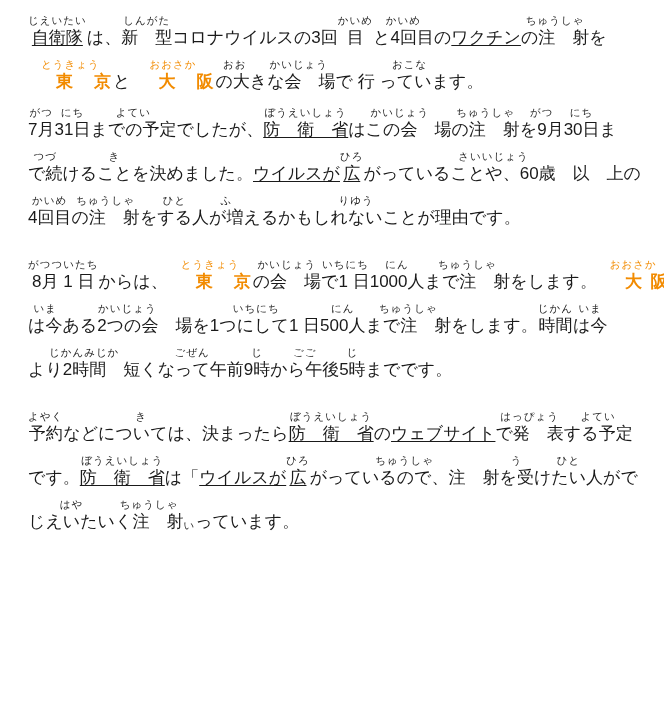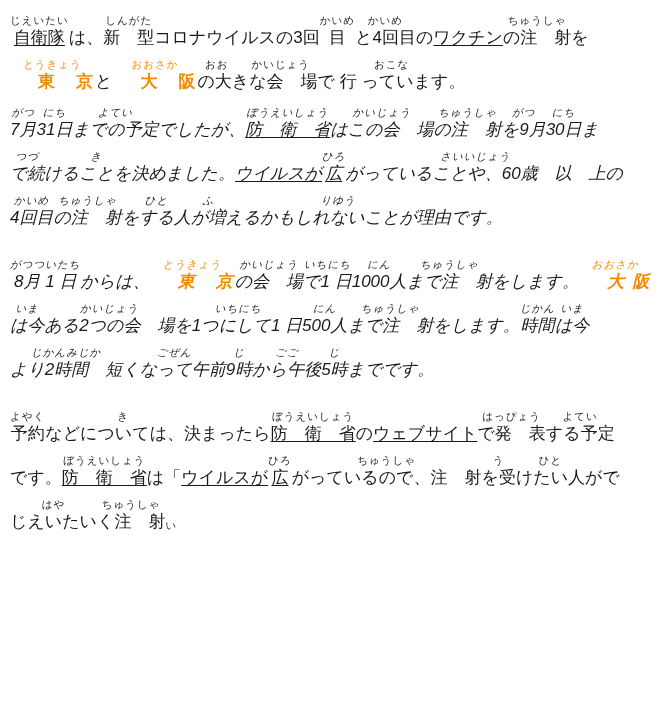--- a/index.html
+++ b/index.html
@@ -10,28 +10,27 @@
   body {
     width: 664px;
     height: 715px;
     font-family: "Liberation Sans", "DejaVu Sans", sans-serif;
     color: #1a1a1a;
     overflow: hidden;
   }
   .page {
     box-sizing: border-box;
     width: 548px;
-    padding: 14px 12px 0 10px;
+    padding: 14px 12px 0 28px;
   }
   .para {
     margin: 0 0 14px 0;
   }
   .para.gap {
     margin-bottom: 30px;
-    font-style: italic;
   }
   .line {
     display: block;
     white-space: nowrap;
     line-height: 1.0;
     margin-bottom: 10px;
     font-size: 17px;
   }
   
   .w {
@@ -99,15 +98,15 @@
       <div class="line"><span class="w"><span class="rt">かいめ</span><span class="rb">4回目</span></span><span class="w"><span class="rt">ちゅうしゃ</span><span class="rb">の注　射</span></span><span class="w"><span class="rt">ひと</span><span class="rb">をする人</span></span><span class="w"><span class="rt">ふ</span><span class="rb">が増</span></span><span class="w"><span class="rt">りゆう</span><span class="rb">えるかもしれないことが理由</span></span><span class="w plain"><span class="rt"></span><span class="rb">です。</span></span></div>
     </div>
     <div class="para gap">
       <div class="line"><span class="w"><span class="rt">がつついたち</span><span class="rb">8月 1 日</span></span><span class="w plain"><span class="rt"></span><span class="rb">からは、</span></span><span class="w hl"><span class="rt">とうきょう</span><span class="rb">東　京</span></span><span class="w"><span class="rt">かいじょう</span><span class="rb">の会　場</span></span><span class="w"><span class="rt">いちにち</span><span class="rb">で1 日</span></span><span class="w"><span class="rt">にん</span><span class="rb">1000人</span></span><span class="w"><span class="rt">ちゅうしゃ</span><span class="rb">まで注　射</span></span><span class="w plain"><span class="rt"></span><span class="rb">をします。</span></span><span class="w hl"><span class="rt">おおさか</span><span class="rb">大 阪</span></span></div>
       <div class="line"><span class="w"><span class="rt">いま</span><span class="rb">は今</span></span><span class="w"><span class="rt">かいじょう</span><span class="rb">ある2つの会　場</span></span><span class="w"><span class="rt">いちにち</span><span class="rb">を1つにして1 日</span></span><span class="w"><span class="rt">にん</span><span class="rb">500人</span></span><span class="w"><span class="rt">ちゅうしゃ</span><span class="rb">まで注　射</span></span><span class="w plain"><span class="rt"></span><span class="rb">をします。</span></span><span class="w"><span class="rt">じかん</span><span class="rb">時間</span></span><span class="w"><span class="rt">いま</span><span class="rb">は今</span></span></div>
       <div class="line"><span class="w"><span class="rt">じかんみじか</span><span class="rb">より2時間　短</span></span><span class="w"><span class="rt">ごぜん</span><span class="rb">くなって午前</span></span><span class="w"><span class="rt">じ</span><span class="rb">9時</span></span><span class="w"><span class="rt">ごご</span><span class="rb">から午後</span></span><span class="w"><span class="rt">じ</span><span class="rb">5時</span></span><span class="w plain"><span class="rt"></span><span class="rb">までです。</span></span></div>
     </div>
     <div class="para">
       <div class="line"><span class="w"><span class="rt">よやく</span><span class="rb">予約</span></span><span class="w"><span class="rt">き</span><span class="rb">などについては、決</span></span><span class="w plain"><span class="rt"></span><span class="rb">まったら</span></span><span class="w ul"><span class="rt">ぼうえいしょう</span><span class="rb">防　衛　省</span></span><span class="w plain"><span class="rt"></span><span class="rb">の</span></span><span class="w ul"><span class="rt"></span><span class="rb">ウェブサイト</span></span><span class="w"><span class="rt">はっぴょう</span><span class="rb">で発　表</span></span><span class="w"><span class="rt">よてい</span><span class="rb">する予定</span></span></div>
       <div class="line"><span class="w plain"><span class="rt"></span><span class="rb">です。</span></span><span class="w ul"><span class="rt">ぼうえいしょう</span><span class="rb">防　衛　省</span></span><span class="w plain"><span class="rt"></span><span class="rb">は「</span></span><span class="w ul"><span class="rt"></span><span class="rb">ウイルスが</span></span><span class="w ul"><span class="rt">ひろ</span><span class="rb">広</span></span><span class="w"><span class="rt">ちゅうしゃ</span><span class="rb">がっているので、注　射</span></span><span class="w"><span class="rt">う</span><span class="rb">を受</span></span><span class="w"><span class="rt">ひと</span><span class="rb">けたい人</span></span><span class="w plain"><span class="rt"></span><span class="rb">がで</span></span></div>
-      <div class="line"><span class="w"><span class="rt">はや</span><span class="rb">じえいたい</span></span><span class="w"><span class="rt">ちゅうしゃ</span><span class="rb">く注　射</span></span><span class="w"><span class="rt">い</span></span></div>
+      <div class="line"><span class="w"><span class="rt">はや</span><span class="rb">じえいたい</span></span><span class="w"><span class="rt">ちゅうしゃ</span><span class="rb">く注　射</span></span><span class="w"><span class="rt">い</span></span><span class="w plain"><span class="rt"></span><span class="rb">っています。</span></span></div>
     </div>
   </div>
 
 </body></html>

